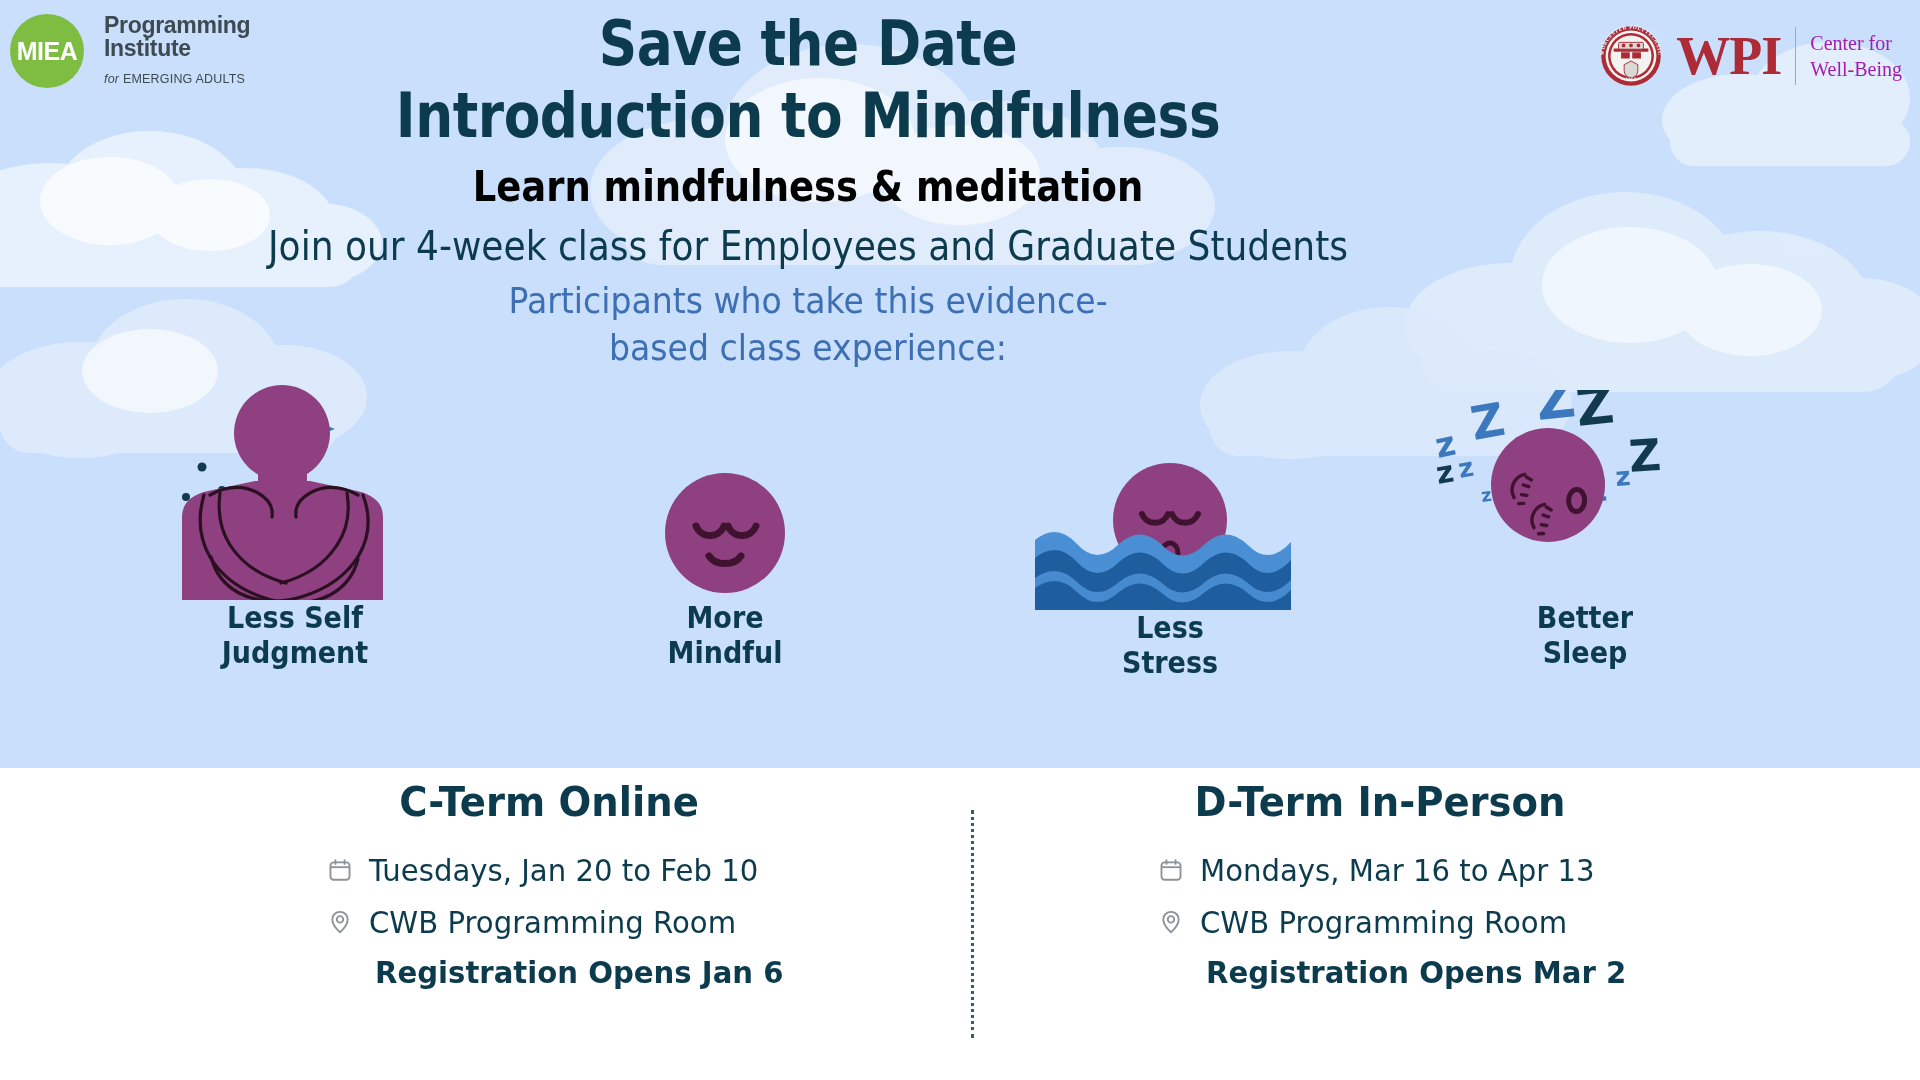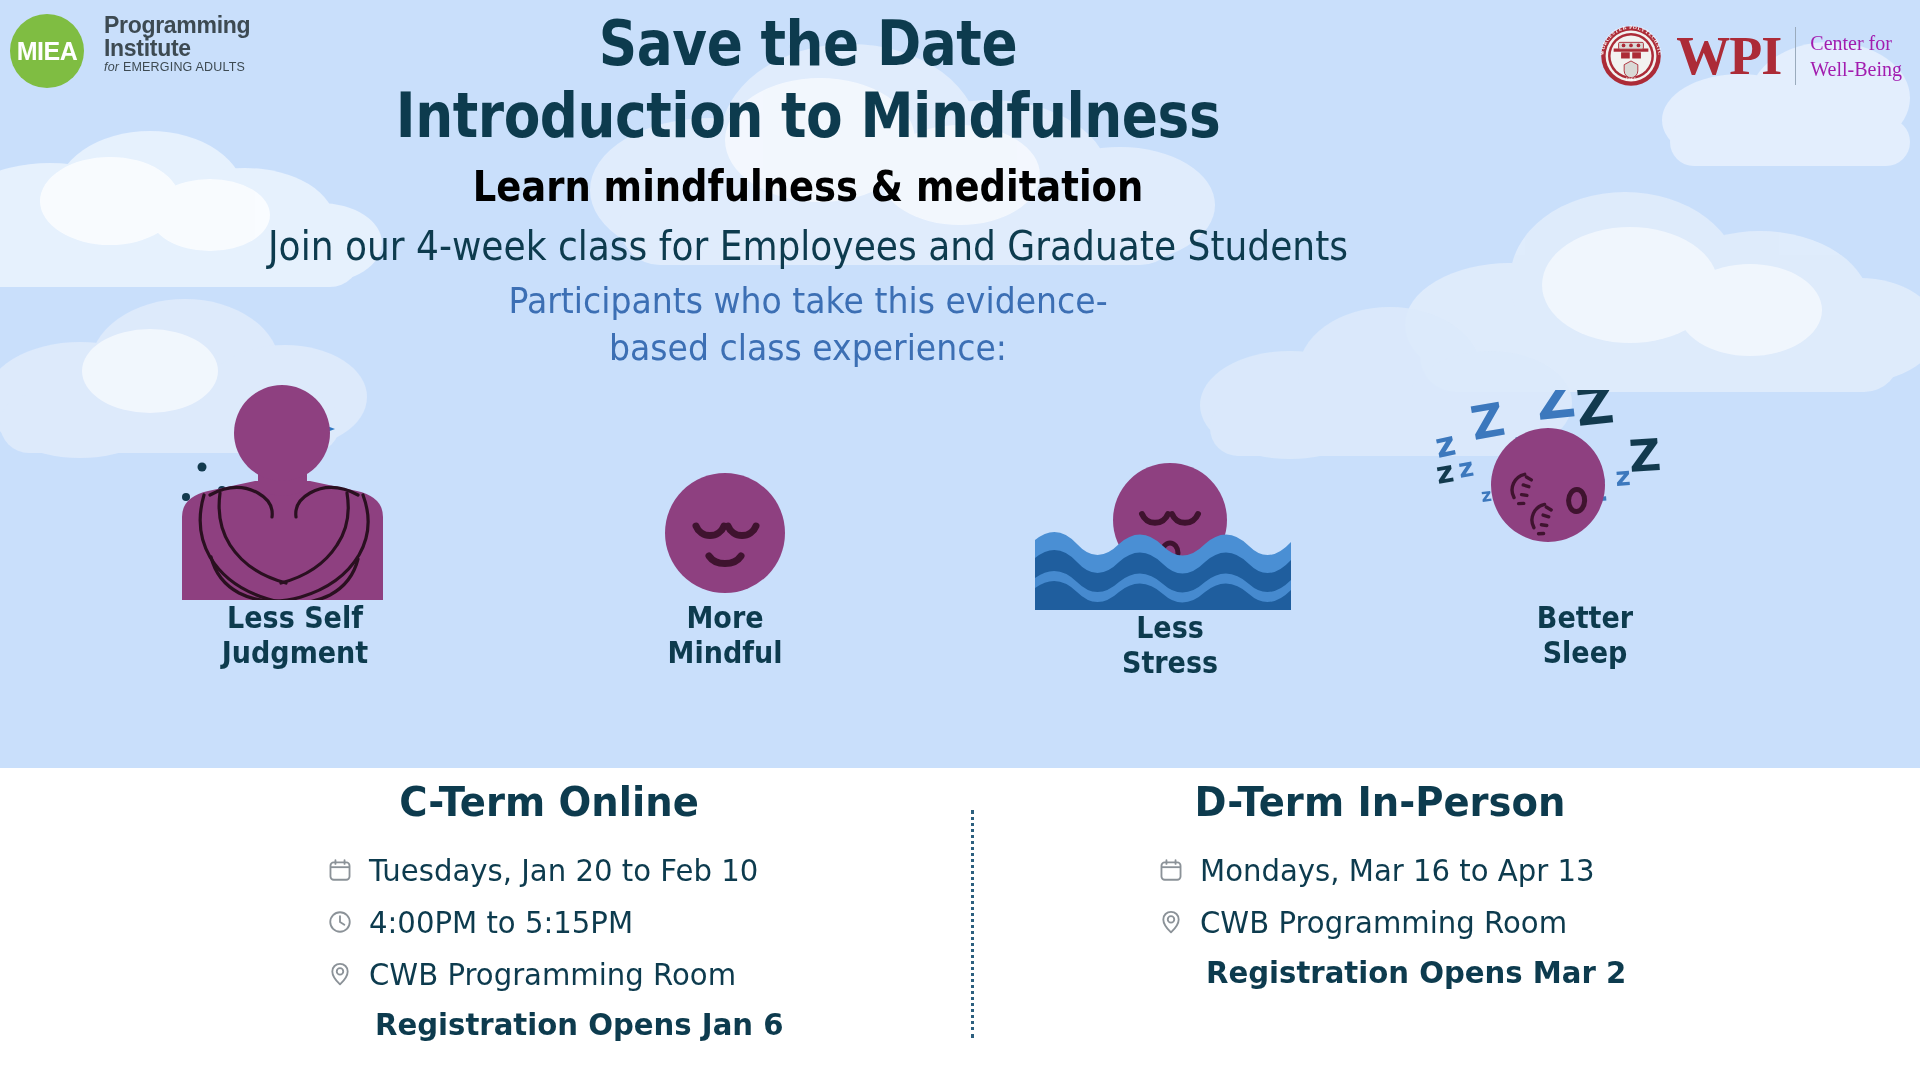--- a/index.html
+++ b/index.html
@@ -37,21 +37,21 @@
     letter-spacing:-0.5px;
     font-family:"Liberation Sans", sans-serif;
   }
   #miea-words { line-height:1.0; }
   #miea-words .l1, #miea-words .l2 {
     font-size:23px; font-weight:bold; color:#3d4a52;
     letter-spacing:-0.3px; display:block;
   }
   #miea-words .l3 {
     font-size:12.5px; color:#3d4a52; letter-spacing:0.2px;
-    display:block; margin-top:1px;
+    display:block; margin-top:13px;
   }
   #miea-words .l3 i { font-style:italic; }
 
   #wpi-logo {
     position:absolute; right:18px; top:20px;
     height:72px; display:flex; align-items:center; gap:14px;
   }
   #wpi-seal { width:62px; height:62px; flex:0 0 auto; }
   #wpi-word {
     font-family:Liberation Serif, serif;
@@ -421,27 +421,20 @@
 
       <div class="term-row">
         <svg class="ico" viewBox="0 0 24 24" fill="none" stroke="#8b9298" stroke-width="1.7">
           <rect x="3.2" y="5" width="17.6" height="16" rx="3"></rect>
           <path d="M7.8 3v3.4M16.2 3v3.4" stroke-linecap="round"></path>
           <path d="M3.2 9.4h17.6"></path>
         </svg>
         <span class="txt">Tuesdays, Jan 20 to Feb 10</span>
       </div>
 
-      <div class="term-row">
-        <svg class="ico" viewBox="0 0 24 24" fill="none" stroke="#8b9298" stroke-width="1.7">
-          <circle cx="12" cy="12" r="9"></circle>
-          <path d="M12 6.6V12l4 2.6" stroke-linecap="round" stroke-linejoin="round"></path>
-        </svg>
-        <span class="txt">4:00PM to 5:15PM</span>
-      </div>
 
       <div class="term-row">
         <svg class="ico" viewBox="0 0 24 24" fill="none" stroke="#8b9298" stroke-width="1.7">
           <path d="M12 2.6c-4 0-7.1 3.1-7.1 7 0 5.2 7.1 12 7.1 12s7.1-6.8 7.1-12c0-3.9-3.1-7-7.1-7z" stroke-linejoin="round"></path>
           <circle cx="12" cy="9.6" r="3"></circle>
         </svg>
         <span class="txt">CWB Programming Room</span>
       </div>
 
       <div class="term-reg">Registration Opens Jan 6</div>

